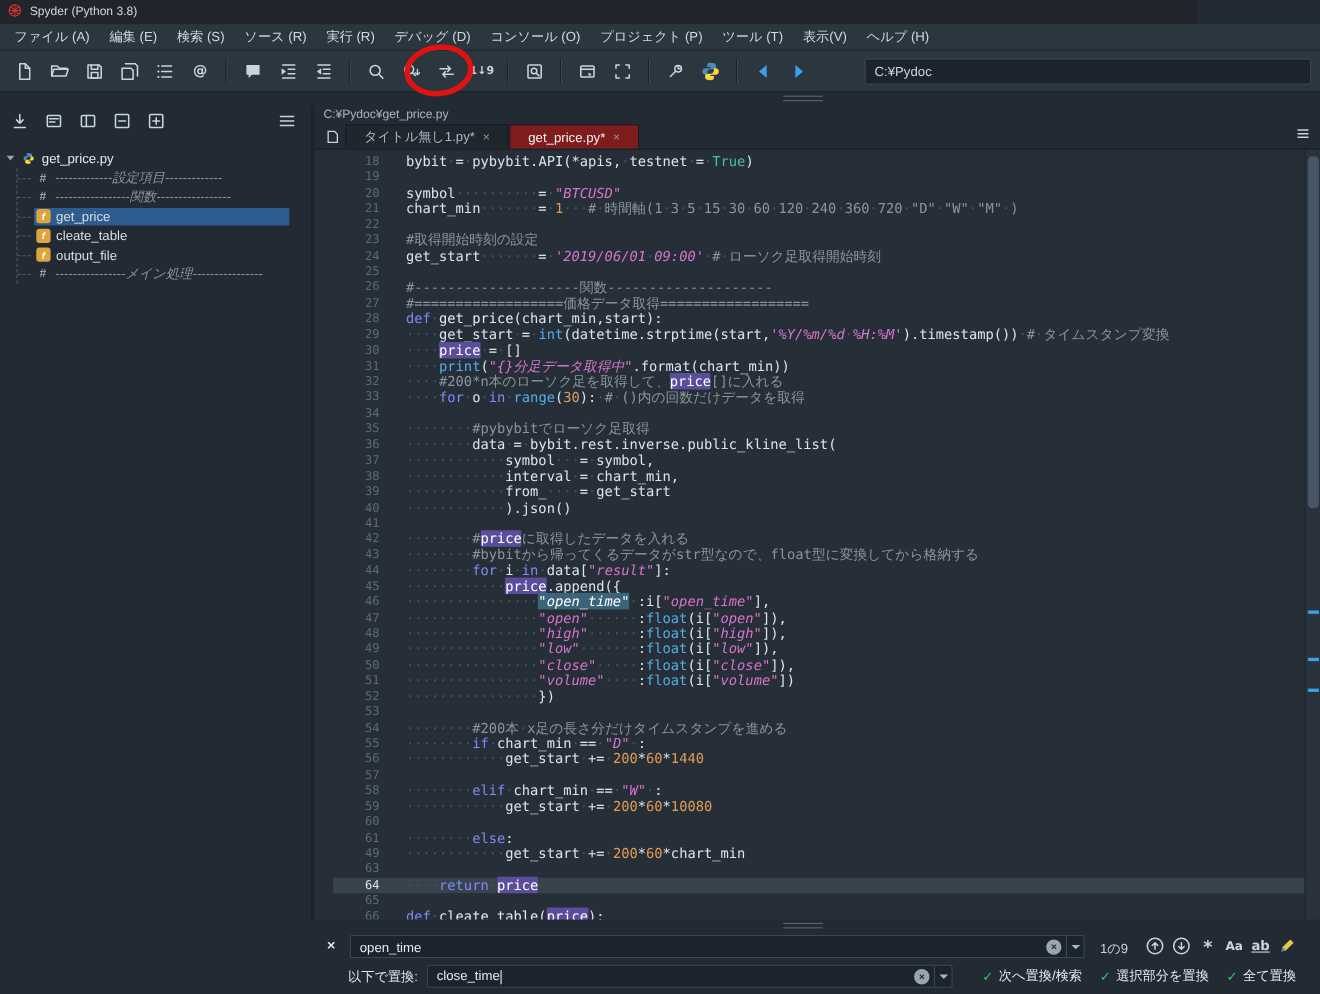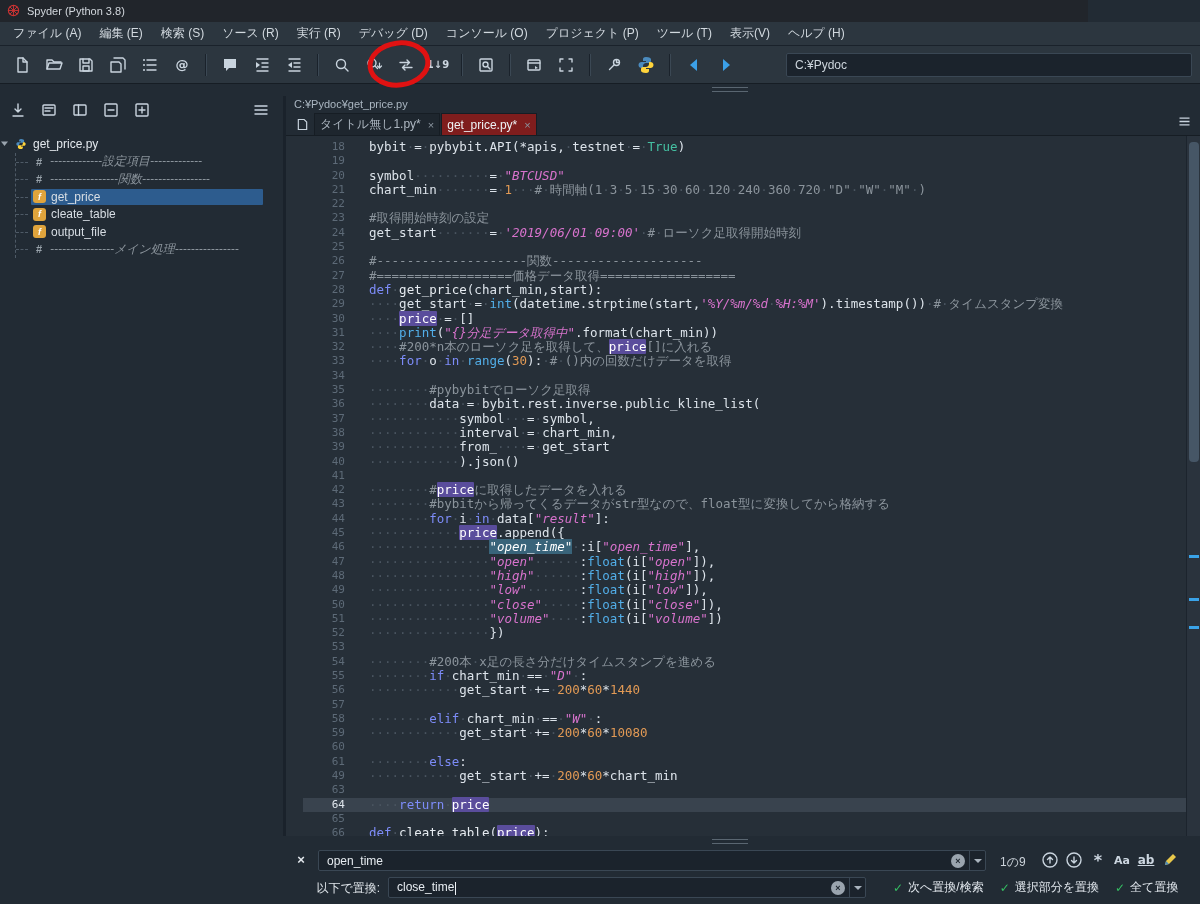--- a/index.html
+++ b/index.html
@@ -24,39 +24,39 @@
   .hsplit{position:absolute;left:0;width:1200px;height:10px}
   .hsplit .grip{position:absolute;left:712px;top:3px;width:36px;height:5px;border-top:1px solid #5a6671;border-bottom:1px solid #5a6671}
   #topsplit{top:84px}
   #midsplit{top:836px}
   
   #sidebar{position:absolute;left:0;top:96px;width:283px;height:740px;background:#222b34}
   #sb-toolbar{height:28px;display:flex;align-items:center;gap:7px;padding-left:6px;position:relative}
   .sbtn{width:24px;height:24px;display:flex;align-items:center;justify-content:center}
   #sb-menu{position:absolute;right:10px;top:2px}
   #tree{font-size:12px;padding-top:10px}
-  .tree-root{display:flex;align-items:center;gap:5px;height:19px;color:#e3e8ed}
+  .tree-root{display:flex;align-items:center;gap:5px;padding-left:5px;height:19px;color:#e3e8ed}
   .tree-children{margin-left:15px;border-left:1px dashed #4e5a66}
   .tree-item{display:flex;align-items:center;height:17.5px;position:relative;padding-left:15px}
   .tree-item::before{content:'';position:absolute;left:0;top:50%;width:12px;border-top:1px dashed #4e5a66}
   .tree-item .row{display:flex;align-items:center;gap:5px;padding:1px 6px 1px 2px;border-radius:1px}
   .tree-item.selected .row{background:#2d5c8e;color:#fff;width:232px}
   .tree-item.comment .label{color:#8b949c;font-style:italic}
   .tree-item.function .label{color:#d8dee4}
   .fnicon{width:13px;height:13px;background:#e0a43c;border-radius:3px;color:#fff;font-size:9px;font-weight:bold;font-style:italic;display:flex;align-items:center;justify-content:center;flex:none}
   .cicon{color:#98a2aa;font-weight:bold;font-size:11px;width:12px;text-align:center;flex:none}
   .pyicon{display:inline-flex;transform:scale(.8);flex:none}
   
   #vsplit{position:absolute;left:283px;top:96px;width:3px;height:740px;background:#1a222b}
   
   #editorpane{position:absolute;left:286px;top:96px;width:914px;height:740px;background:#262f38}
   #pathbar{height:16px;font-size:11px;color:#aab6c1;padding-left:8px;background:#222b34;display:flex;align-items:center}
   #tabbar{height:24px;background:#222b34;display:flex;align-items:flex-end;border-bottom:1px solid #161d24;position:relative}
   .tab-filebtn{width:24px;height:22px;display:flex;align-items:center;justify-content:center;margin-left:4px}
-  .tab{height:22px;display:flex;align-items:center;gap:7px;padding:0 5px;font-size:12px;background:#1e262e;color:#aeb8c2;border:1px solid #161d24;border-bottom:none;margin-right:1px;white-space:nowrap}
+  .tab{height:22px;display:flex;align-items:center;gap:7px;padding:0 16px;font-size:12px;background:#1e262e;color:#aeb8c2;border:1px solid #161d24;border-bottom:none;margin-right:1px;white-space:nowrap}
   .tab.active{background:#7f1d1d;color:#eef2f5}
   .tab .x{color:#8b959f;font-size:11px}
   #tab-menu{position:absolute;right:8px;top:2px}
   
   #editor{position:absolute;left:0;top:40px;width:914px;height:700px;overflow:hidden}
   #lines{position:absolute;left:17px;top:4px;width:896px}
   .code-line{height:14.3px;line-height:14.3px;font-family:"DejaVu Sans Mono",monospace;font-size:12.5px;white-space:pre;display:flex}
   .ln{flex:none;width:56px;text-align:right;padding-right:14px;color:#5d6a77;font-size:11px}
   .code{padding-left:10px}
   .code-line.current{background:#39434e}

